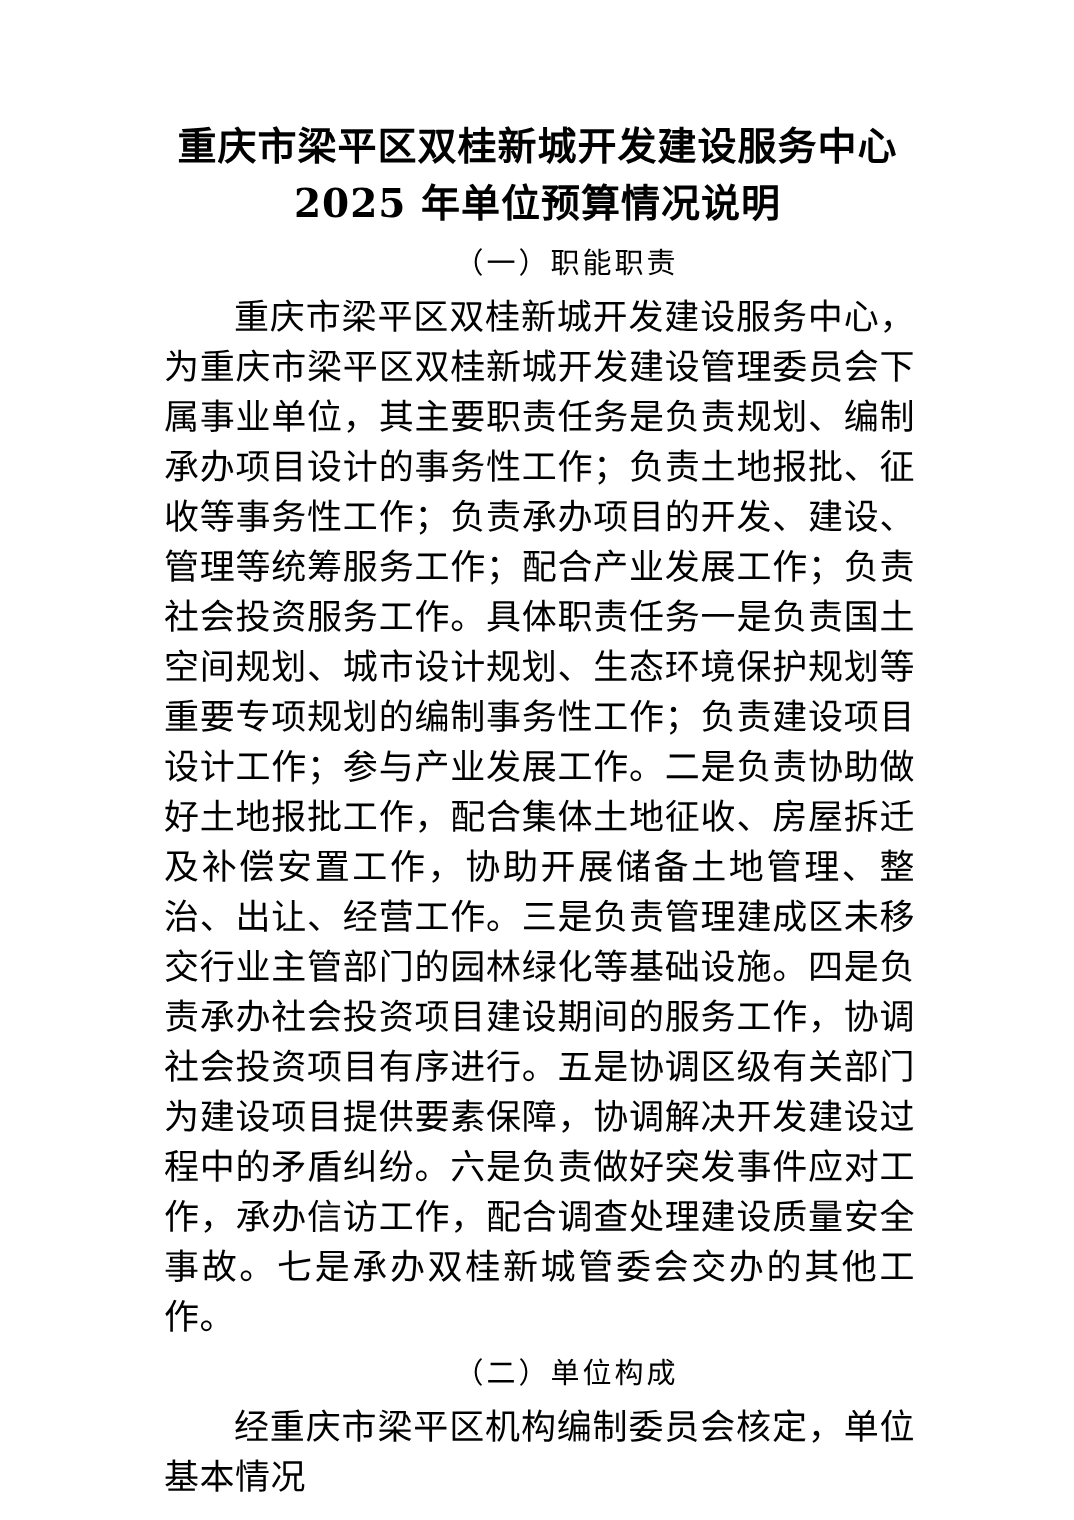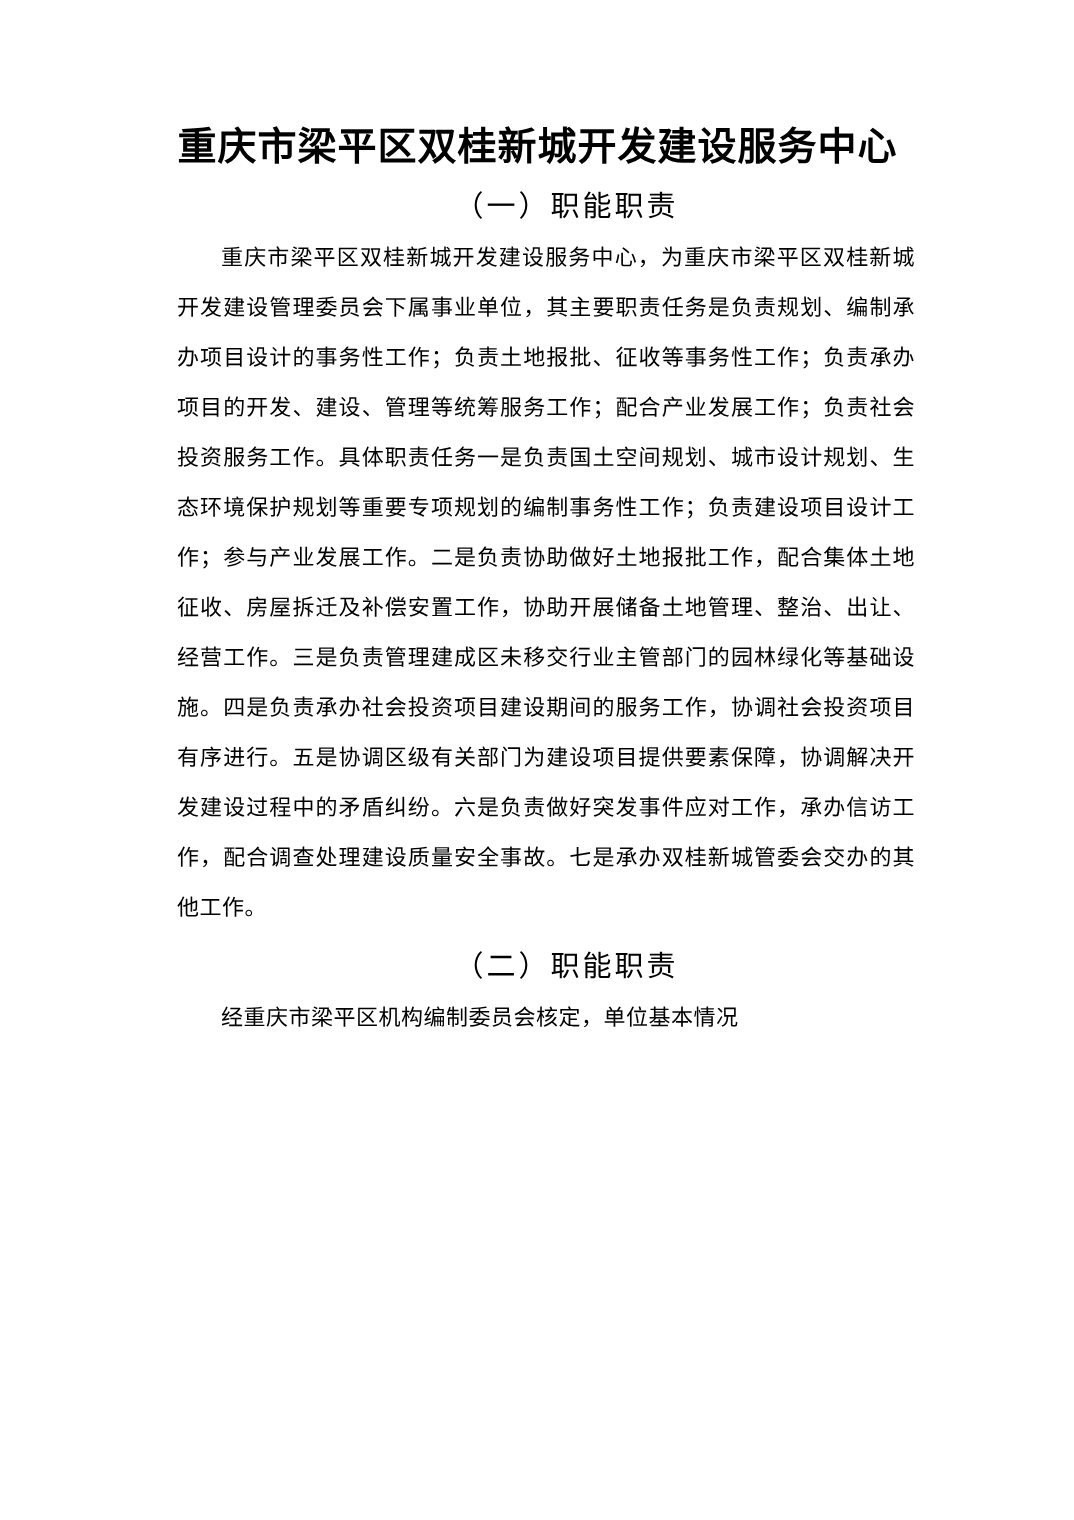--- a/index.html
+++ b/index.html
@@ -38,42 +38,43 @@
     font-family: "DejaVu Serif", "Liberation Serif", serif;
     font-weight: normal;
     font-size: 29px;
     line-height: 50px;
     margin-top: 6px;
     text-indent: 2em;
     letter-spacing: 3px;
     text-align: center;
   }
   .body-paragraph {
-    font-family: Liberation Mono, monospace;
+    font-family: Liberation Sans, sans-serif;
     font-weight: normal;
-    font-size: 22px;
+    font-size: 35px;
     line-height: 50px;
-    margin: 4px 0 0 17px;
+    margin: 4px 0 0 4px;
     text-indent: 2em;
     text-align: justify;
     text-justify: inter-character;
     letter-spacing: 0.5px;
   }
 </style>
 </head>
 <body>
 
 <div class="page">
 
   <div class="doc-title">
     <div>重庆市梁平区双桂新城开发建设服务中心</div>
+    <div>2025 年单位预算情况说明</div>
   </div>
 
 
   <div class="subsection-heading">（一）职能职责</div>
 
   <p class="body-paragraph">重庆市梁平区双桂新城开发建设服务中心，为重庆市梁平区双桂新城开发建设管理委员会下属事业单位，其主要职责任务是负责规划、编制承办项目设计的事务性工作；负责土地报批、征收等事务性工作；负责承办项目的开发、建设、管理等统筹服务工作；配合产业发展工作；负责社会投资服务工作。具体职责任务一是负责国土空间规划、城市设计规划、生态环境保护规划等重要专项规划的编制事务性工作；负责建设项目设计工作；参与产业发展工作。二是负责协助做好土地报批工作，配合集体土地征收、房屋拆迁及补偿安置工作，协助开展储备土地管理、整治、出让、经营工作。三是负责管理建成区未移交行业主管部门的园林绿化等基础设施。四是负责承办社会投资项目建设期间的服务工作，协调社会投资项目有序进行。五是协调区级有关部门为建设项目提供要素保障，协调解决开发建设过程中的矛盾纠纷。六是负责做好突发事件应对工作，承办信访工作，配合调查处理建设质量安全事故。七是承办双桂新城管委会交办的其他工作。</p>
 
-  <div class="subsection-heading">（二）职能职责</div>
+  <div class="subsection-heading">（二）单位构成</div>
 
   <p class="body-paragraph">经重庆市梁平区机构编制委员会核定，单位基本情况</p>
 
 </div>
 
 </body></html>

